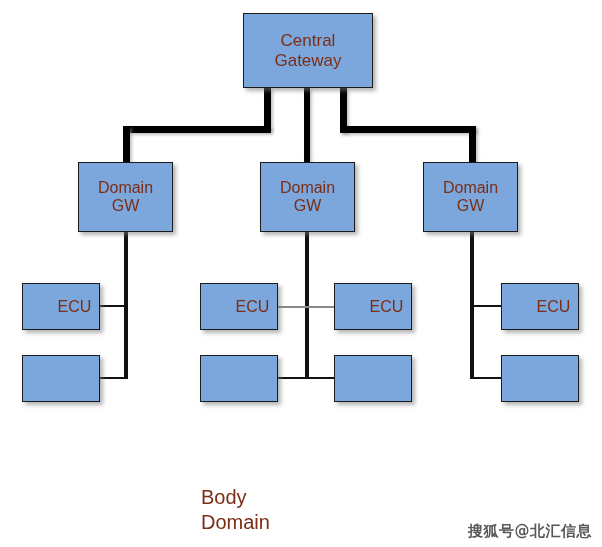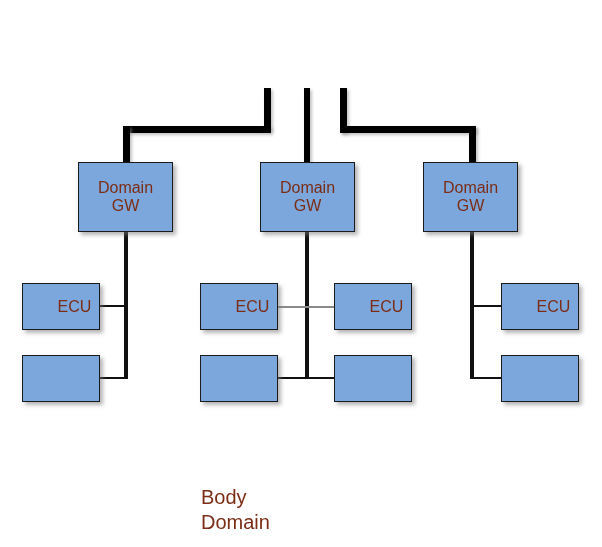--- a/index.html
+++ b/index.html
@@ -116,20 +116,24 @@
   <div class="link thin" style="left:305px; top:232px; width:4px; height:147px;"></div>
   <div class="link gray" style="left:277px; top:306px; width:32px; height:2px;"></div>
   <div class="link gray" style="left:305px; top:306px; width:30px; height:2px;"></div>
   <div class="link thin" style="left:277px; top:377px; width:32px; height:2px;"></div>
   <div class="link thin" style="left:305px; top:377px; width:30px; height:2px;"></div>
 
   <div class="link thin" style="left:470px; top:232px; width:4px; height:147px;"></div>
   <div class="link thin" style="left:470px; top:305px; width:32px; height:2px;"></div>
   <div class="link thin" style="left:470px; top:377px; width:32px; height:2px;"></div>
 
+  <div class="node central" style="left:243px; top:13px; width:130px; height:75px;">
+    <span class="node-label">Central
+Gateway</span>
+  </div>
 
   <div class="node gw" style="left:78px; top:162px; width:95px; height:70px;">
     <span class="node-label">Domain
 GW</span>
   </div>
 
   <div class="node gw" style="left:260px; top:162px; width:95px; height:70px;">
     <span class="node-label">Domain
 GW</span>
   </div>
@@ -167,14 +171,15 @@
     <span class="node-label"></span>
   </div>
 
   <div class="node ecu" style="left:501px; top:355px; width:78px; height:47px;">
     <span class="node-label"></span>
   </div>
 
   <div class="caption" style="left:201px; top:485px; width:200px;">Body
 Domain</div>
 
+  <div class="watermark">搜狐号@北汇信息</div>
 
 </div>
 
 </body></html>

